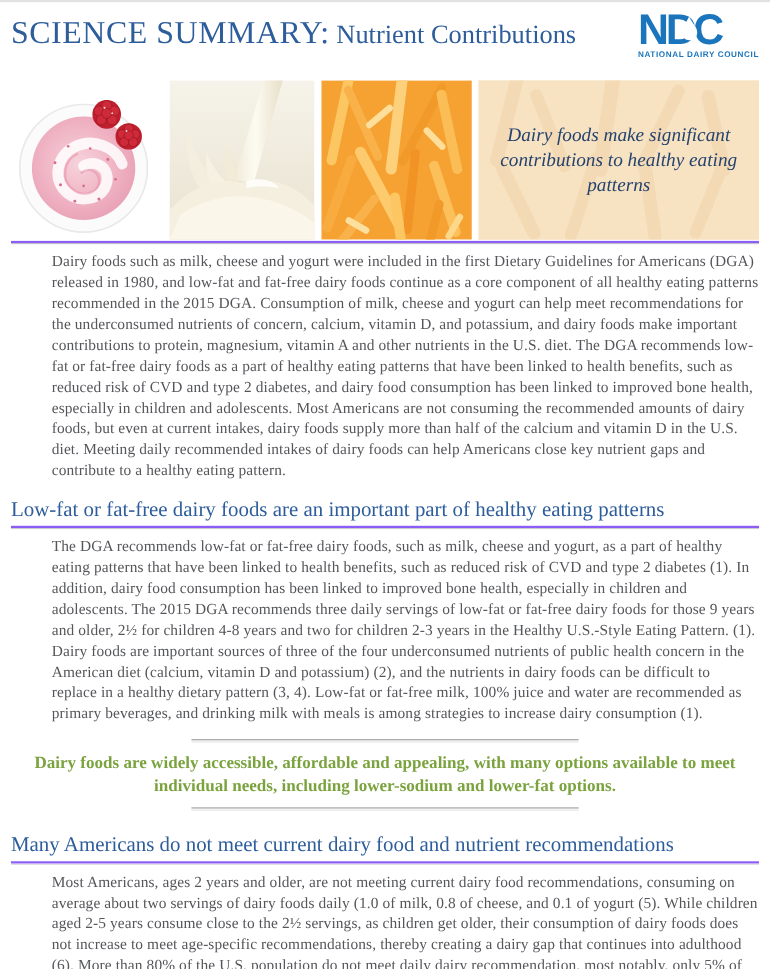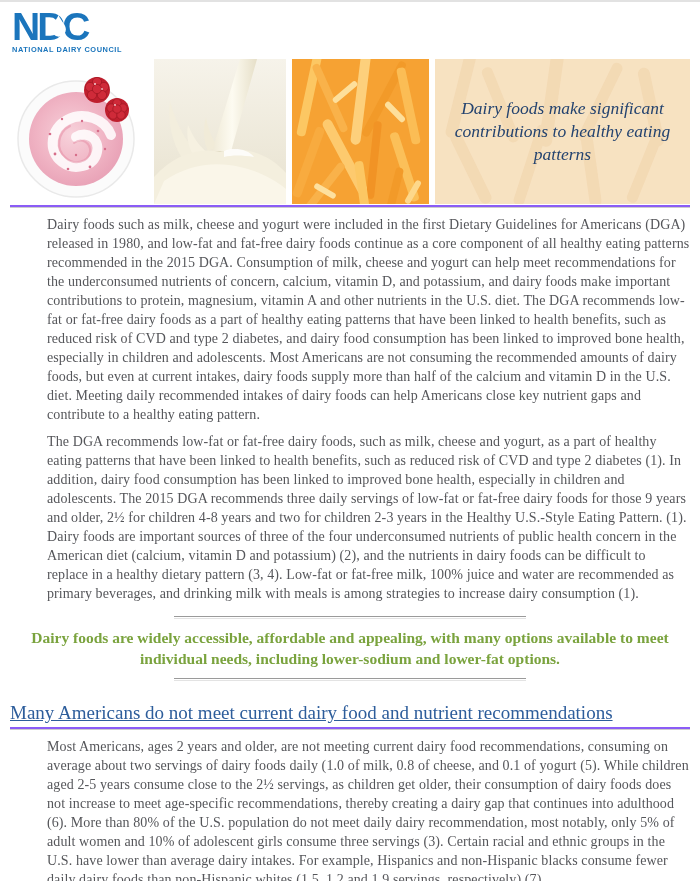--- a/index.html
+++ b/index.html
@@ -13,42 +13,42 @@
   .page { padding: 0 10px; }
 
   
   .header { display: flex; justify-content: space-between; align-items: flex-start; margin-top: 5px; height: 50px; }
   .page-title { color: #2d5d9b; line-height: 46px; white-space: nowrap; }
   .title-main { font-size: 29px; letter-spacing: 0.5px; }
   .title-sub  { font-size: 24px; }
   .logo { margin-top: 0; }
 
   
-  .hero { display: flex; gap: 6px; margin-top: 2px; height: 108px; }
+  .hero { display: flex; gap: 6px; margin-top: 16px; height: 108px; }
   .hero-panel { height: 145px; overflow: hidden; position: relative; }
   .hero-panel svg { display: block; }
   .p1 { width: 138px; } .p2 { width: 132px; } .p3 { width: 137px; }
   .p4 { flex: 1; background: #f7e2c1; }
   .callout-bg { position: absolute; inset: 0; opacity: 0.5; }
   .callout-text {
     position: absolute; inset: 0; display: flex; align-items: center; justify-content: center;
     padding: 10px 16px; text-align: center;
     font-style: italic; font-size: 17.5px; line-height: 23px; color: #24436f;
   }
 
   
   .section-heading {
     color: #2d5d9b; font-size: 19px; font-weight: normal;
     padding-bottom: 3px;
     border-bottom: 2px solid #8b5cf6;
     box-shadow: 0 1px 0 #cccccc;
   }
   .h-overview { margin-top: 13px; }
   .h-lowfat   { margin-top: 15px; }
-  .h-gap      { margin-top: 21px; text-decoration: underline; }
+  .h-gap      { margin-top: 21px; }
   .body-text {
     margin-top: 8px;
     color: #55565a; font-size: 14px; line-height: 19px;
     letter-spacing: 0.1px;
     margin-left: 37px;
   }
 
   
   .divider {
     width: 352px; margin: 0 auto; height: 3px;
@@ -63,20 +63,21 @@
   }
 </style>
 </head>
 <body>
 
 <div class="top-rule"></div>
 
 <div class="page">
 
   <div class="header">
+    <div class="page-title"><span class="title-main">SCIENCE SUMMARY:</span><span class="title-sub"> Nutrient Contributions</span></div>
 
     <div class="logo">
       <svg width="112" height="50" viewBox="0 0 112 50">
         <text x="2" y="33" font-family="Liberation Sans, sans-serif" font-weight="bold" font-size="39" letter-spacing="-3" fill="#1b75bc">NDC</text>
 
         <path d="M48.5 8 C46 14 41.5 17.5 41.5 22.5 a7.2 7.2 0 0 0 14.4 0 C55.9 17.5 51 14 48.5 8 Z" fill="#ffffff"></path>
         <text x="2" y="44.5" font-family="Liberation Sans, sans-serif" font-weight="bold" font-size="7.4" letter-spacing="0.55" fill="#1b75bc">NATIONAL DAIRY COUNCIL™</text>
       </svg>
     </div>
   </div>
@@ -201,20 +202,21 @@
           <rect x="205" y="66" width="11" height="80" rx="5" transform="rotate(22 210 106)"></rect>
         </g>
       </svg>
       <div class="callout-text">Dairy foods make significant contributions to healthy eating patterns</div>
     </div>
   </div>
 
   <h2 class="section-heading h-overview">Overview</h2>
   <p class="body-text">Dairy foods such as milk, cheese and yogurt were included in the first Dietary Guidelines for Americans (DGA) released in 1980, and low-fat and fat-free dairy foods continue as a core component of all healthy eating patterns recommended in the 2015 DGA. Consumption of milk, cheese and yogurt can help meet recommendations for the underconsumed nutrients of concern, calcium, vitamin D, and potassium, and dairy foods make important contributions to protein, magnesium, vitamin A and other nutrients in the U.S. diet. The DGA recommends low-fat or fat-free dairy foods as a part of healthy eating patterns that have been linked to health benefits, such as reduced risk of CVD and type 2 diabetes, and dairy food consumption has been linked to improved bone health, especially in children and adolescents. Most Americans are not consuming the recommended amounts of dairy foods, but even at current intakes, dairy foods supply more than half of the calcium and vitamin D in the U.S. diet. Meeting daily recommended intakes of dairy foods can help Americans close key nutrient gaps and contribute to a healthy eating pattern.</p>
 
+  <h2 class="section-heading h-lowfat">Low-fat or fat-free dairy foods are an important part of healthy eating patterns</h2>
   <p class="body-text">The DGA recommends low-fat or fat-free dairy foods, such as milk, cheese and yogurt, as a part of healthy eating patterns that have been linked to health benefits, such as reduced risk of CVD and type 2 diabetes (1). In addition, dairy food consumption has been linked to improved bone health, especially in children and adolescents. The 2015 DGA recommends three daily servings of low-fat or fat-free dairy foods for those 9 years and older, 2½ for children 4-8 years and two for children 2-3 years in the Healthy U.S.-Style Eating Pattern. (1). Dairy foods are important sources of three of the four underconsumed nutrients of public health concern in the American diet (calcium, vitamin D and potassium) (2), and the nutrients in dairy foods can be difficult to replace in a healthy dietary pattern (3, 4). Low-fat or fat-free milk, 100% juice and water are recommended as primary beverages, and drinking milk with meals is among strategies to increase dairy consumption (1).</p>
 
   <div class="divider div-top"></div>
   <p class="pull-quote">Dairy foods are widely accessible, affordable and appealing, with many options available to meet individual needs, including lower-sodium and lower-fat options.</p>
   <div class="divider div-bottom"></div>
 
   <h2 class="section-heading h-gap">Many Americans do not meet current dairy food and nutrient recommendations</h2>
   <p class="body-text">Most Americans, ages 2 years and older, are not meeting current dairy food recommendations, consuming on average about two servings of dairy foods daily (1.0 of milk, 0.8 of cheese, and 0.1 of yogurt (5). While children aged 2-5 years consume close to the 2½ servings, as children get older, their consumption of dairy foods does not increase to meet age-specific recommendations, thereby creating a dairy gap that continues into adulthood (6). More than 80% of the U.S. population do not meet daily dairy recommendation, most notably, only 5% of adult women and 10% of adolescent girls consume three servings (3). Certain racial and ethnic groups in the U.S. have lower than average dairy intakes. For example, Hispanics and non-Hispanic blacks consume fewer daily dairy foods than non-Hispanic whites (1.5, 1.2 and 1.9 servings, respectively) (7).</p>
 
 </div>

